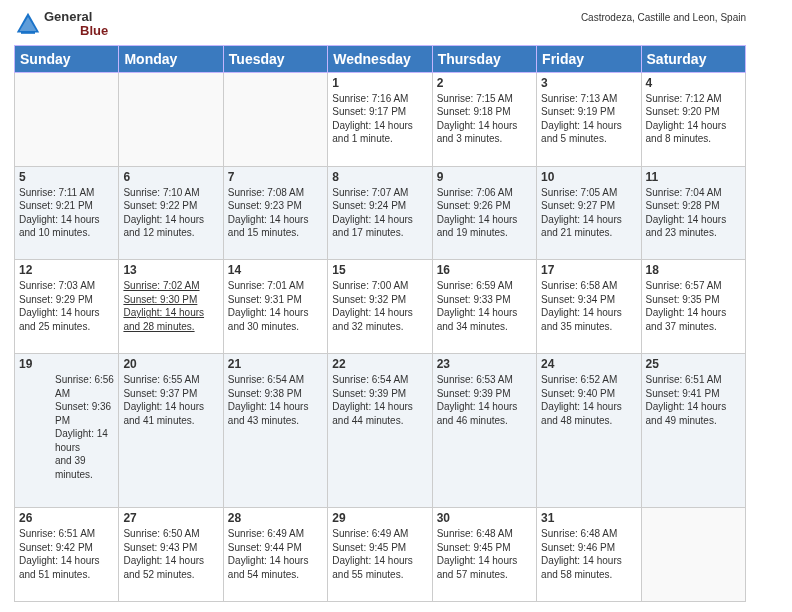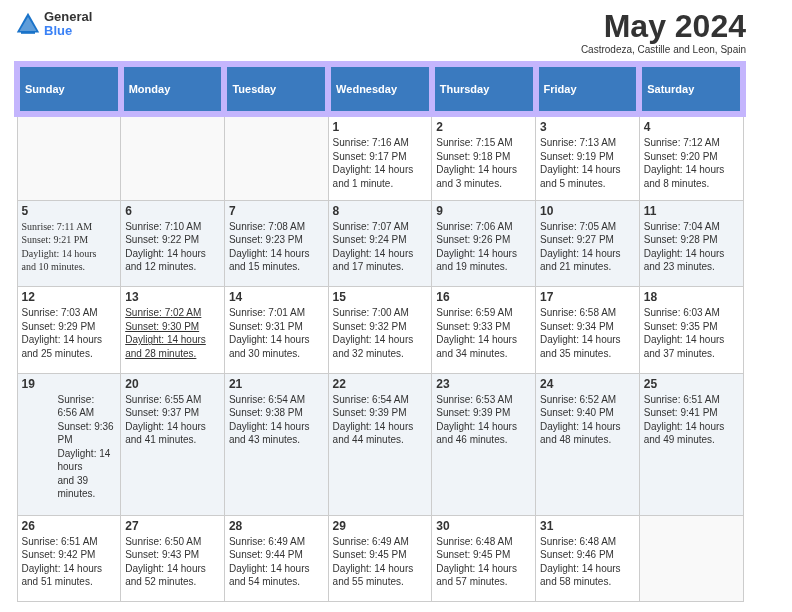--- a/index.html
+++ b/index.html
@@ -29,21 +29,21 @@
       gap: 0;
     }
     .logo-text {
       display: flex;
       flex-direction: column;
       font-size: 13px;
       font-weight: bold;
       line-height: 1.1;
     }
     .logo-general { color: #333; }
-    .logo-blue { color: #3b82f6; }
+    .logo-blue { color: #7f1d1d; margin-left: 36px; }
     .logo-icon {
       width: 28px;
       height: 28px;
       margin-right: 2px;
     }
     .title-block {
       text-align: right;
     }
     .month-title {
       font-size: 32px;
@@ -60,23 +60,23 @@
       flex: 1;
       border-collapse: collapse;
       width: 100%;
       table-layout: fixed;
       font-size: 9.5px;
     }
     .calendar thead tr th {
       background: #3a7abf;
       color: #fff;
       text-align: left;
-      padding: 16px 5px;
-      font-size: 11px;
-      border: 6px solid #c4b5fd;
+      padding: 5px 5px;
+      font-size: 14px;
+      border: 1px solid #c4b5fd;
     }
     .calendar tbody tr td {
       vertical-align: top;
       border: 1px solid #ccc;
       padding: 3px 4px;
       height: 80px;
       color: #333;
     }
     .calendar tbody tr td.empty {
       background: #f9f9f9;
@@ -109,21 +109,20 @@
         <polygon points="20,4 36,32 4,32" fill="#1a73c9"></polygon>
         <polygon points="20,10 32,30 8,30" fill="#fff" opacity="0.3"></polygon>
         <rect x="10" y="30" width="20" height="4" fill="#1a73c9"></rect>
       </svg>
       <div class="logo-text">
         <span class="logo-general">General</span>
         <span class="logo-blue">Blue</span>
       </div>
     </div>
     <div class="title-block">
-      <div class="month-title">May 2024</div>
       <div class="location-title">Castrodeza, Castille and Leon, Spain</div>
     </div>
   </div>
 
   <table class="calendar">
     <thead>
       <tr>
       <th>Sunday</th>
           <th>Monday</th>
           <th>Tuesday</th>
@@ -163,21 +162,21 @@
             <div class="day-number">4</div>
             <div class="day-info" style="white-space: pre-line;">Sunrise: 7:12 AM
 Sunset: 9:20 PM
 Daylight: 14 hours
 and 8 minutes.</div>
           </td>
         </tr>
         <tr>
           <td>
             <div class="day-number">5</div>
-            <div class="day-info" style="white-space: pre-line; font-family: Liberation Serif, serif;">Sunrise: 7:11 AM
+            <div class="day-info" style="white-space: pre-line;">Sunrise: 7:11 AM
 Sunset: 9:21 PM
 Daylight: 14 hours
 and 10 minutes.</div>
           </td>
           <td>
             <div class="day-number">6</div>
             <div class="day-info" style="white-space: pre-line;">Sunrise: 7:10 AM
 Sunset: 9:22 PM
 Daylight: 14 hours
 and 12 minutes.</div>
@@ -256,21 +255,21 @@
           </td>
           <td>
             <div class="day-number">17</div>
             <div class="day-info" style="white-space: pre-line;">Sunrise: 6:58 AM
 Sunset: 9:34 PM
 Daylight: 14 hours
 and 35 minutes.</div>
           </td>
           <td>
             <div class="day-number">18</div>
-            <div class="day-info" style="white-space: pre-line;">Sunrise: 6:03 AM
+            <div class="day-info" style="white-space: pre-line;">Sunrise: 6:57 AM
 Sunset: 9:35 PM
 Daylight: 14 hours
 and 37 minutes.</div>
           </td>
         </tr>
         <tr>
           <td>
             <div class="day-number">19</div>
             <div class="day-info" style="white-space: pre-line; margin-left: 36px;">Sunrise: 6:56 AM
 Sunset: 9:36 PM

